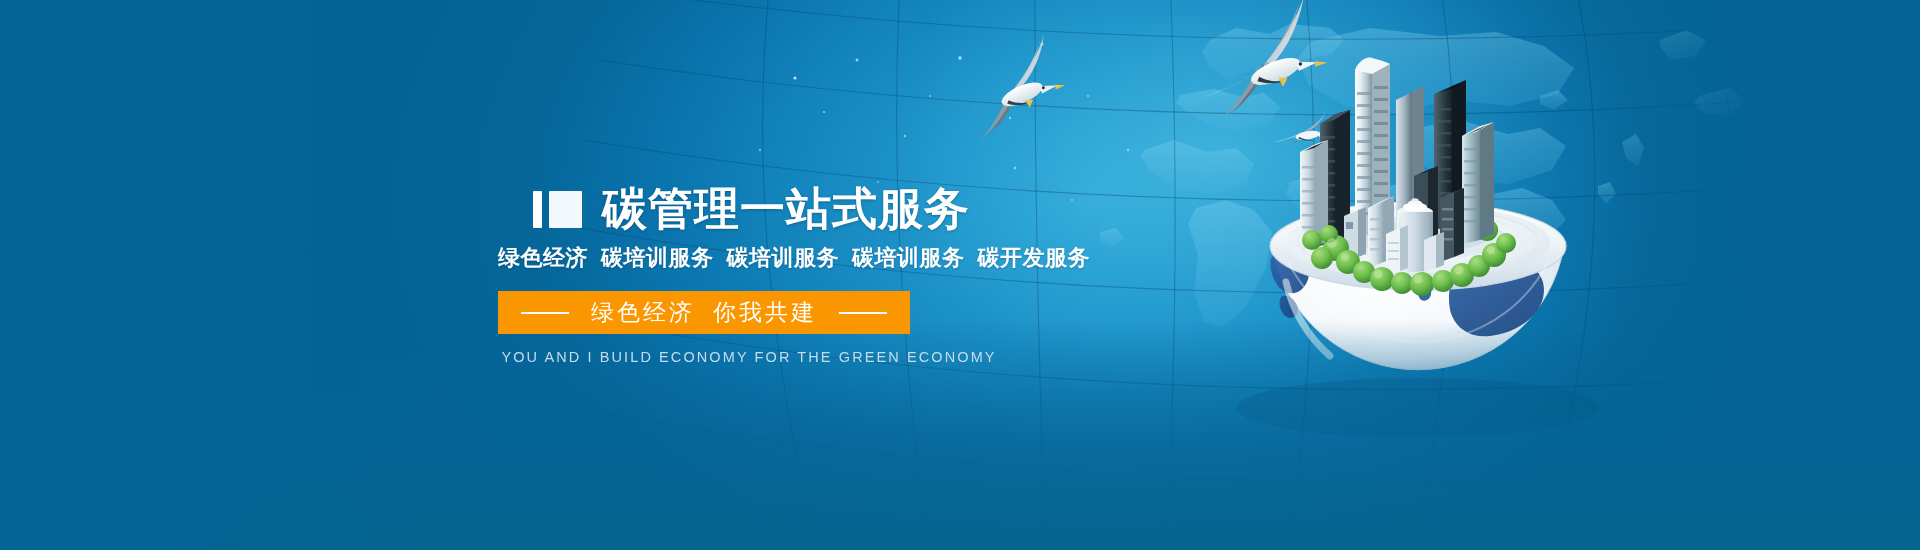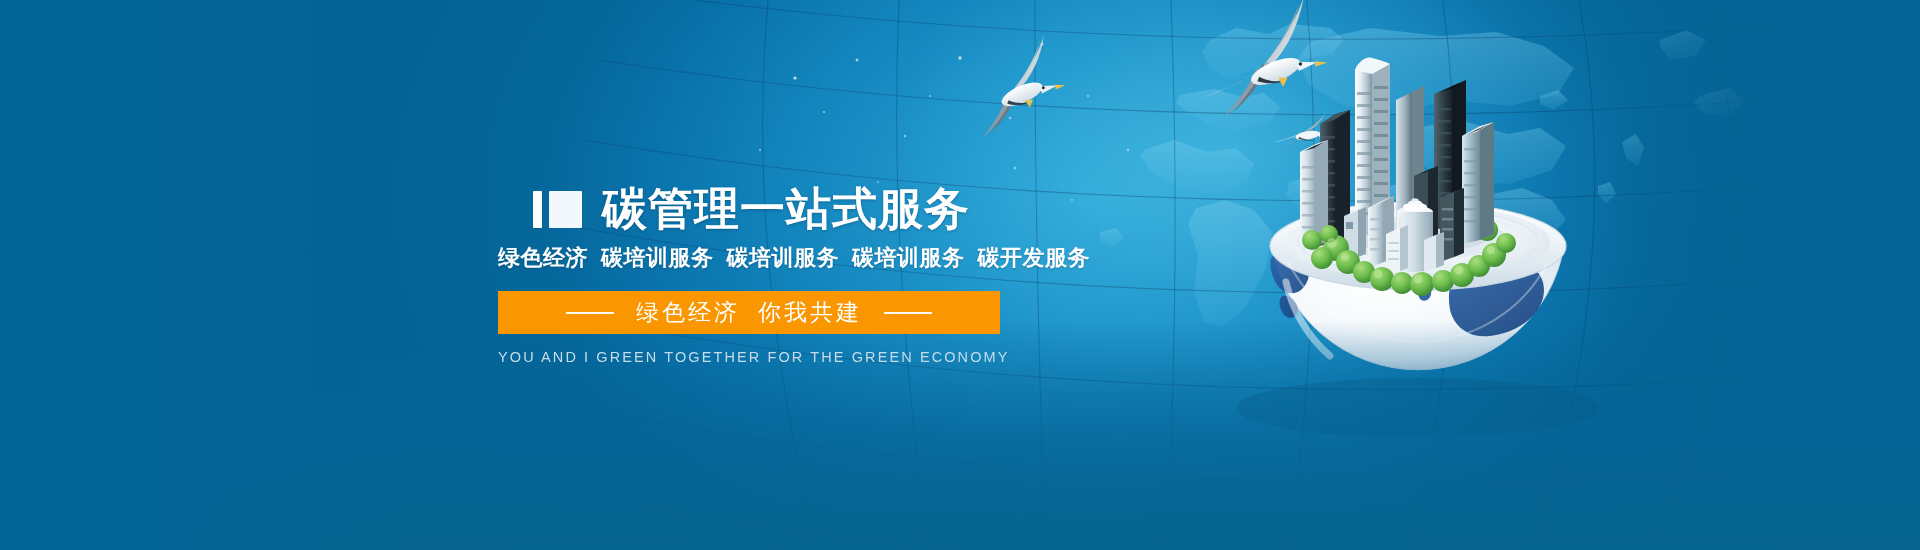--- a/index.html
+++ b/index.html
@@ -123,21 +123,21 @@
     font-weight: bold;
     letter-spacing: 0.5px;
     white-space: nowrap;
     text-shadow: 0 1px 2px rgba(0,40,70,0.30);
   }
   .sub-services span { margin-right: 13px; }
   .sub-services span:last-child { margin-right: 0; }
 
   .slogan-bar {
     margin-top: 18px;
-    width: 502px;
+    width: 412px;
     height: 43px;
     background: #fa9600;
     display: flex;
     align-items: center;
     justify-content: center;
     gap: 22px;
   }
   .slogan-rule {
     width: 48px;
     height: 2px;
@@ -577,17 +577,17 @@
     </div>
 
     <div class="slogan-bar">
       <div class="slogan-rule"></div>
       <div class="slogan-text">
         <span>绿色经济</span><span class="gap"></span><span>你我共建</span>
       </div>
       <div class="slogan-rule"></div>
     </div>
 
-    <div class="english-tagline">YOU AND I GREEN TOGETHER FOR THE GREEN ECONOMY</div>
+    <div class="english-tagline">YOU AND I BUILD ECONOMY FOR THE GREEN ECONOMY</div>
 
   </div>
 
 </div>
 
 </body></html>

